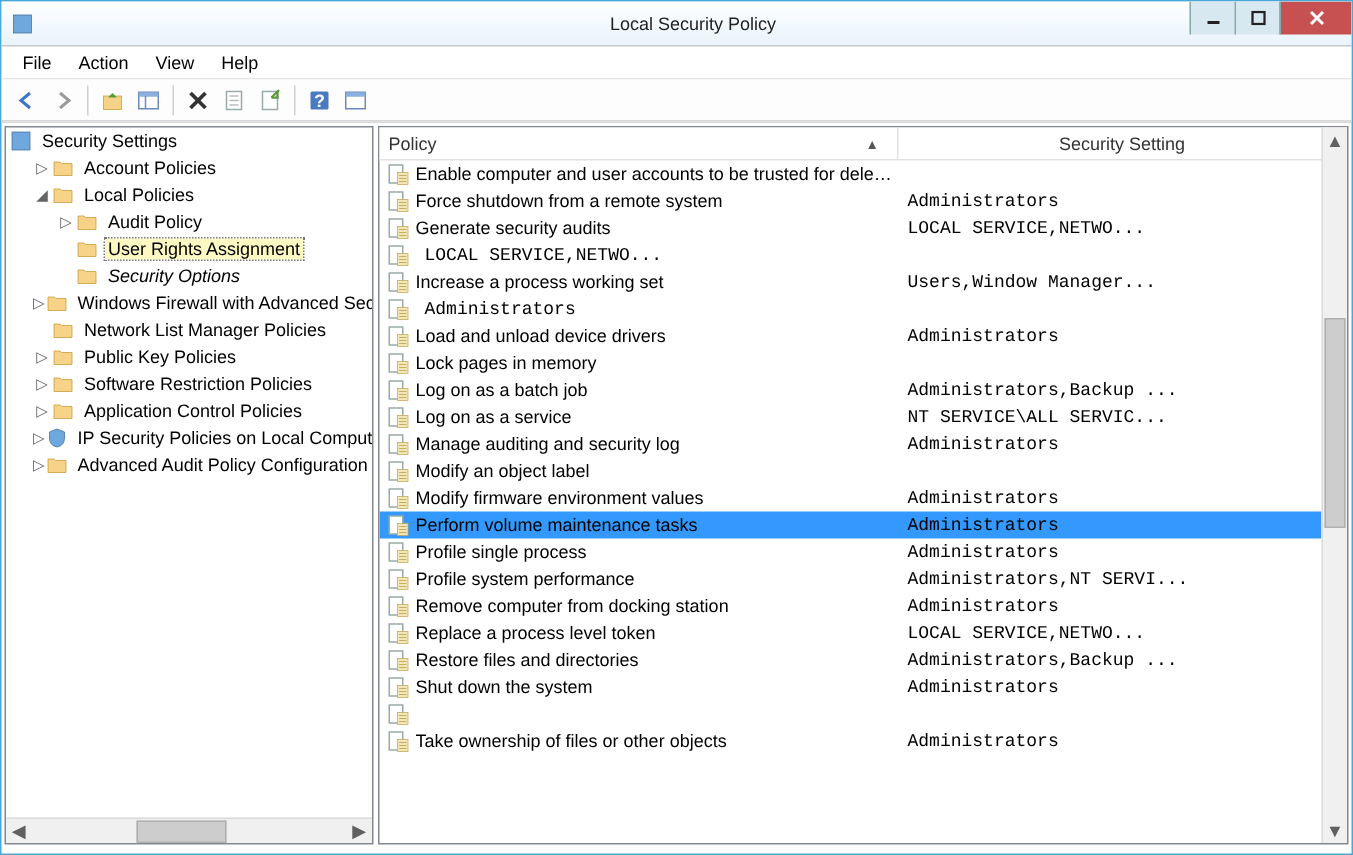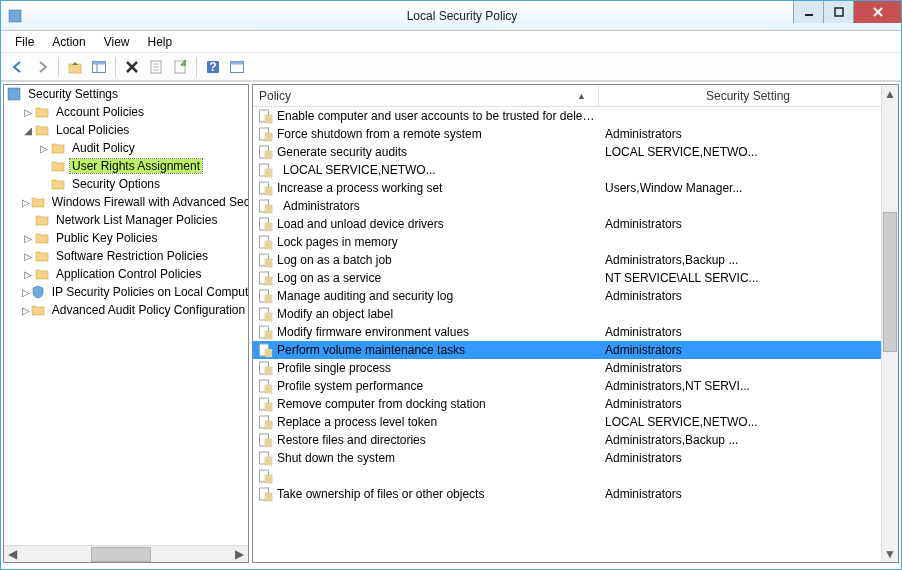--- a/index.html
+++ b/index.html
@@ -18,34 +18,34 @@
 .content { display: flex; height: 484px; border-top: 1px solid #d8d8d8; padding: 2px; }
 .tree-pane { width: 246px; border: 1px solid #828790; background: #fff; overflow: hidden; position: relative; }
 .tree-body { position: absolute; top: 0; left: 0; right: 0; bottom: 17px; overflow: hidden; }
 .tree-h-scroll { position: absolute; bottom: 0; left: 0; right: 0; height: 17px; background: #f0f0f0; border-top: 1px solid #dcdcdc; display:flex; align-items:center; }
 .tree-h-scroll .thumb { width: 60px; height: 15px; background: #cdcdcd; margin-left: 70px; border:1px solid #b0b0b0;}
 .tree-h-scroll .arrow-l,.tree-h-scroll .arrow-r{width:17px;height:17px;display:flex;align-items:center;justify-content:center;color:#606060;}
 .tree-h-scroll .arrow-r{margin-left:auto;}
 .tree-row { display: flex; align-items: center; height: 18px; white-space: nowrap; cursor: default; padding-right:4px;}
 .tree-row .expander { width: 12px; text-align: center; color: #646464; font-size: 10px; }
 .tree-row .t-icon { width: 16px; height: 16px; margin-right: 4px; display:inline-flex; align-items:center; justify-content:center;}
-.tree-row.selected .label-text { background: #bef264; outline: 1px dotted #777; padding:0 2px; }
+.tree-row.selected .label-text { background: #fef9c3; outline: 1px dotted #777; padding:0 2px; }
 .tree-row .label-text { padding: 0 2px; }
 .list-pane { flex: 1; border: 1px solid #828790; margin-left: 3px; background: #fff; position: relative; }
 .list-header { display: flex; height: 22px; border-bottom: 1px solid #e0e0e0; background: #fff; }
 .col-h { padding: 3px 6px; border-right: 1px solid #e4e4e4; color: #333; cursor: default; display:flex; align-items:center; gap:20px;}
 .col-h.policy { width: 346px; }
 .col-h.sec { flex: 1; justify-content: center; }
 .sort-ind { font-size: 9px; color: #555; margin-left: auto; margin-right: 6px; }
 .list-body { position: absolute; top: 22px; left: 0; right: 17px; bottom: 0; overflow: hidden; }
 .list-row { display: flex; height: 18px; align-items: center; cursor: default; }
 .list-row.selected { background: #3399ff; color: #000000; }
 .list-row .p-icon { width: 16px; height: 16px; margin-left: 4px; margin-right: 4px; display:inline-flex; align-items:center; justify-content:center;}
 .list-row .p-name { width: 322px; overflow: hidden; text-overflow: ellipsis; white-space: nowrap; }
-.list-row .p-setting { flex: 1; overflow: hidden; text-overflow: ellipsis; white-space: nowrap; padding-left: 6px; }
+.list-row .p-setting { flex: 1; overflow: hidden; text-overflow: ellipsis; white-space: nowrap; padding-left: 6px; font-family: Liberation Mono, monospace; }
 .v-scroll { position: absolute; top: 0; right: 0; bottom: 0; width: 17px; background: #f0f0f0; border-left: 1px solid #dcdcdc; }
 .v-scroll .arrow-u,.v-scroll .arrow-d{height:17px;display:flex;align-items:center;justify-content:center;color:#606060;}
 .v-scroll .arrow-d{position:absolute;bottom:0;width:100%;}
 .v-scroll .track{position:absolute;top:17px;bottom:17px;width:100%;}
 .v-scroll .thumb{position:absolute;left:1px;right:1px;background:#cdcdcd;border:1px solid #b0b0b0;}
 .ic-folder{fill:#f6d388;stroke:#c79a33;stroke-width:0.5;}
 .ic-shield{fill:#6fa8dc;stroke:#3d6d9a;stroke-width:0.5;}
 .ic-page{fill:#fff;stroke:#9aa;stroke-width:1;}
 </style>
 </head>
@@ -188,21 +188,21 @@
           </div>
           <div class="tree-row selected" style="padding-left: 34px;">
             <span class="expander"> </span>
             <span class="t-icon">
               <svg width="16" height="16">
                 <path d="M2 4 L6 4 L7 5 L14 5 L14 13 L2 13 Z" class="ic-folder"></path>
               </svg>
             </span>
             <span class="label-text">User Rights Assignment</span>
           </div>
-          <div class="tree-row" style="padding-left: 34px;">
+          <div class="tree-row" style="padding-left: 34px; font-style: italic;">
             <span class="expander"> </span>
             <span class="t-icon">
               <svg width="16" height="16">
                 <path d="M2 4 L6 4 L7 5 L14 5 L14 13 L2 13 Z" class="ic-folder"></path>
               </svg>
             </span>
             <span class="label-text">Security Options</span>
           </div>
           <div class="tree-row" style="padding-left: 18px;">
             <span class="expander">▷</span>

